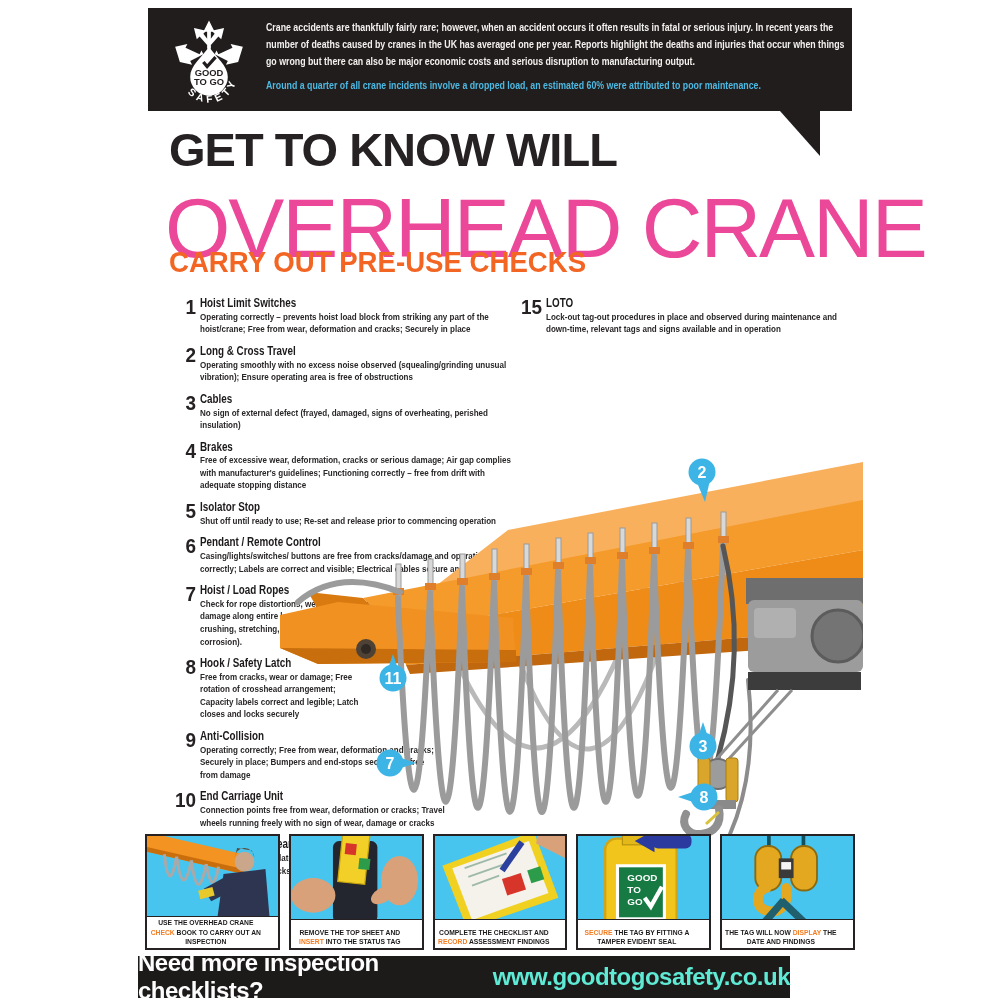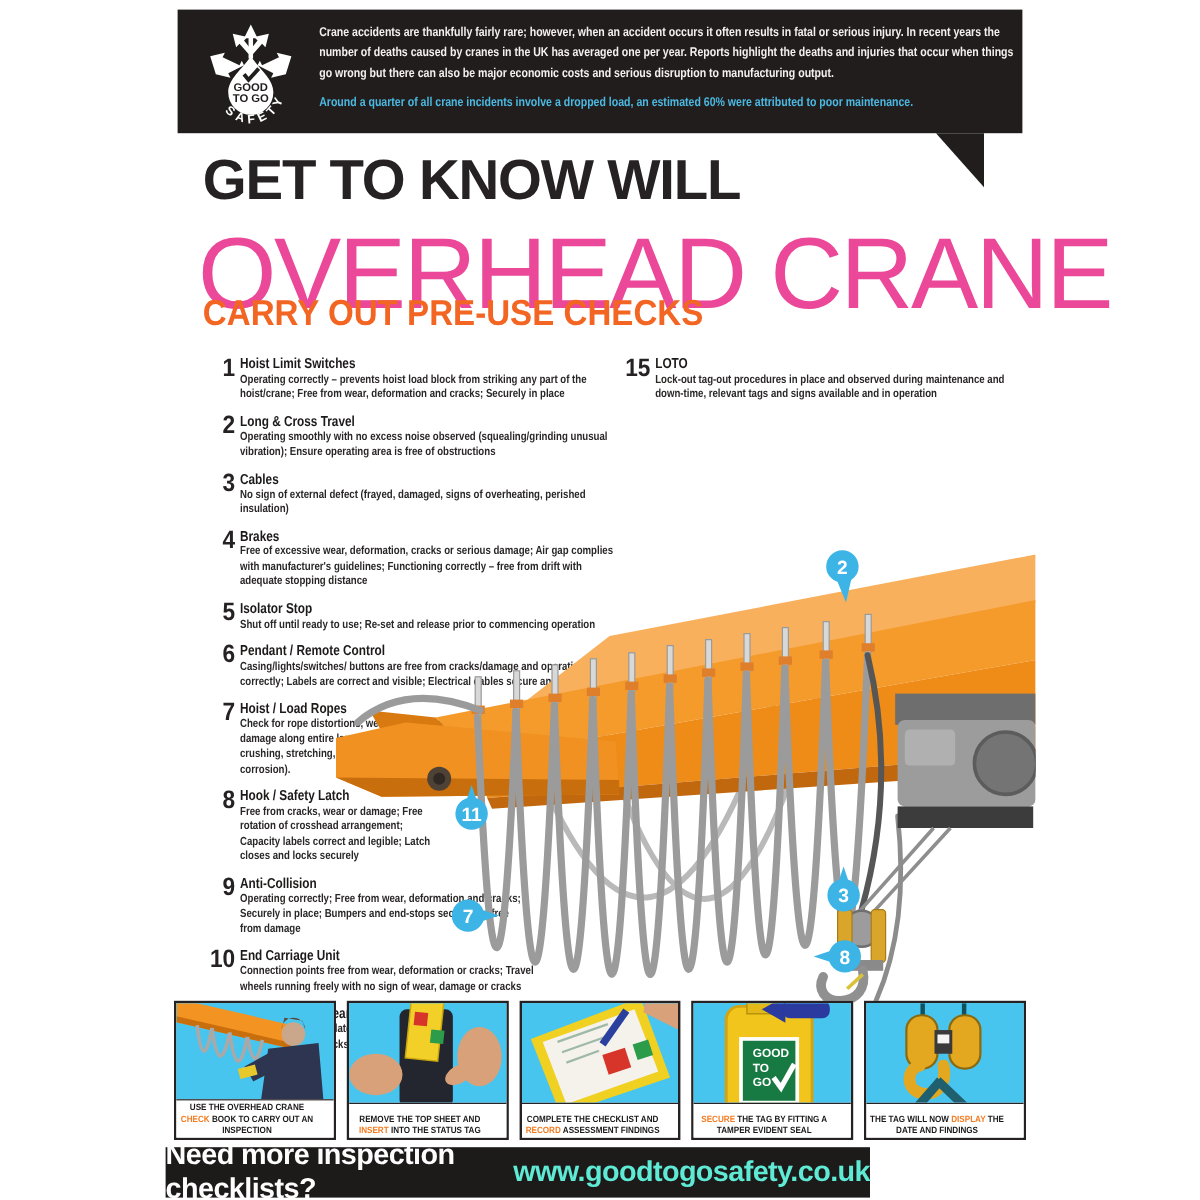--- a/index.html
+++ b/index.html
@@ -44,21 +44,21 @@
   .card{flex:1;background:#fff;border:2px solid #262223;height:112px;display:flex;flex-direction:column;}
   .photo{height:83px;background:#47c5ef;overflow:hidden;}
   .photo svg{display:block;width:100%;height:100%;}
   .cap{flex:1;background:#fff;display:flex;align-items:flex-end;justify-content:center;
        border-top:1px solid #262223;}
   .capin{width:111%;transform:scaleX(0.9);transform-origin:0 50%;
          font-size:7.5px;font-weight:700;color:#1c1919;line-height:1.3;text-align:center;padding:1px 2px;}
   .hl{color:#f47b20;}
 
   
-  .footer{position:absolute;left:138px;top:956px;width:587px;height:42px;background:#1d1a1a;
+  .footer{position:absolute;left:138px;top:956px;width:652px;height:42px;background:#1d1a1a;
           display:flex;align-items:center;justify-content:center;gap:18px;}
   .fq{color:#fdfdfd;font-size:24px;font-weight:700;letter-spacing:-0.5px;}
   .fu{color:#5eead4;font-size:24px;font-weight:700;letter-spacing:-0.5px;}
 </style>
 </head>
 <body>
 
 <div class="page">
 
   <div class="hdr">

